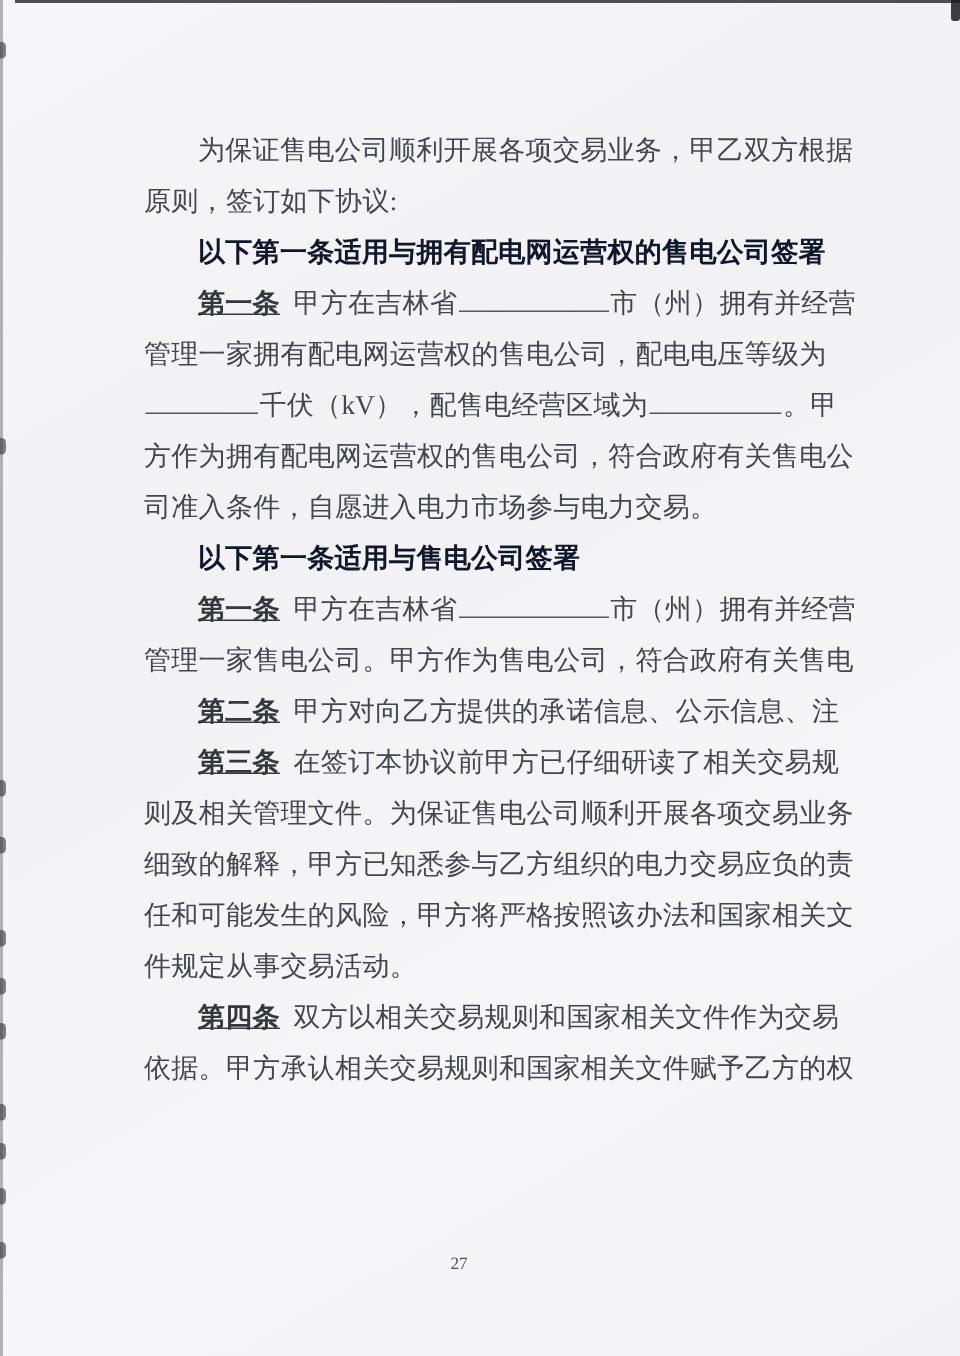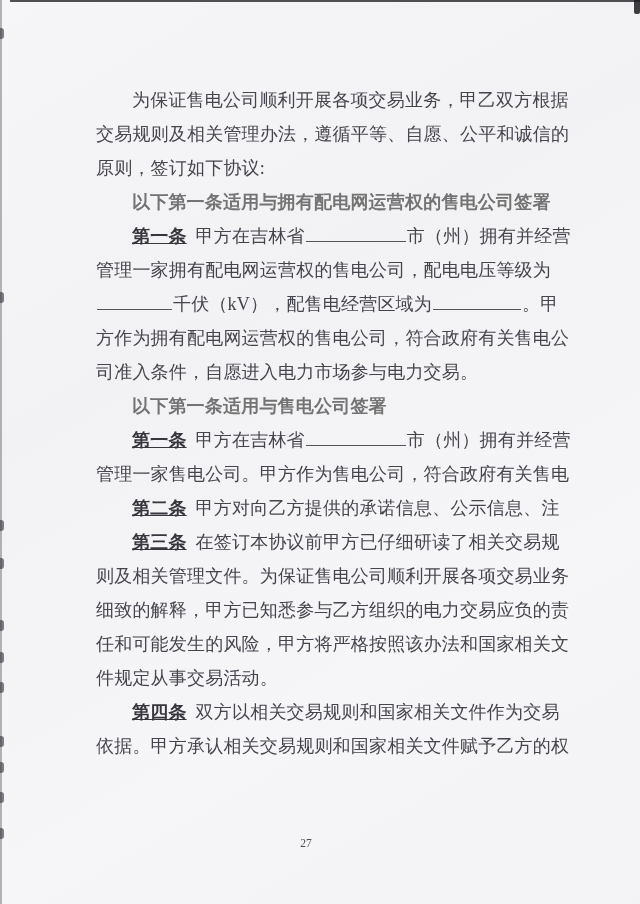--- a/index.html
+++ b/index.html
@@ -37,21 +37,21 @@
   }
   .line {
     font-size: 18px;
     line-height: 34px;
     height: 34px;
     color: #45454d;
     letter-spacing: 0.2px;
     white-space: nowrap;
   }
   .indent { padding-left: 36px; }
-  .bold { font-weight: 700; color: #737373; }
+  .bold { font-weight: 700; color: #0f172a; }
   .label { font-weight: 700; color: #36363d; margin-right: 9px; text-decoration: underline; }
   .blank {
     display: inline-block;
     height: 4px;
     border-bottom: 1.5px solid #55555e;
     margin: 0 1px;
   }
   .b100 { width: 100px; }
   .b75  { width: 75px; }
   .b88  { width: 88px; }
@@ -80,23 +80,20 @@
 <div class="blob" style="top:762px"></div>
 <div class="blob" style="top:792px"></div>
 <div class="blob" style="top:828px"></div>
 
 <div class="content">
 
   <div class="line indent">
     <span>为保证售电公司顺利开展各项交易业务，甲乙双方根据</span>
   </div>
 
-  <div class="line">
-    <span>交易规则及相关管理办法，遵循平等、自愿、公平和诚信的</span>
-  </div>
 
   <div class="line">
     <span>原则，签订如下协议:</span>
   </div>
 
   <div class="line indent bold">
     <span>以下第一条适用与拥有配电网运营权的售电公司签署</span>
   </div>
 
   <div class="line indent">

